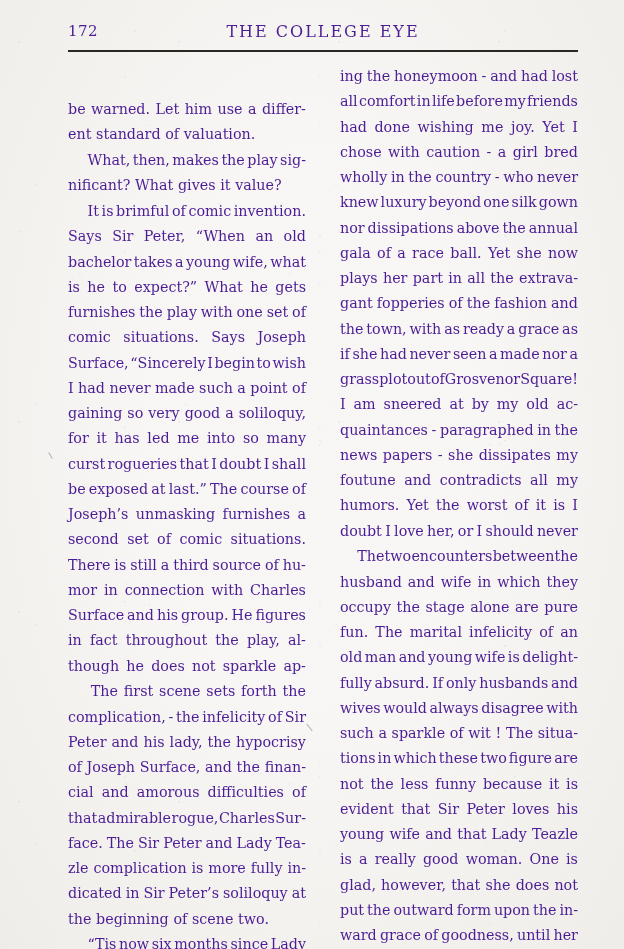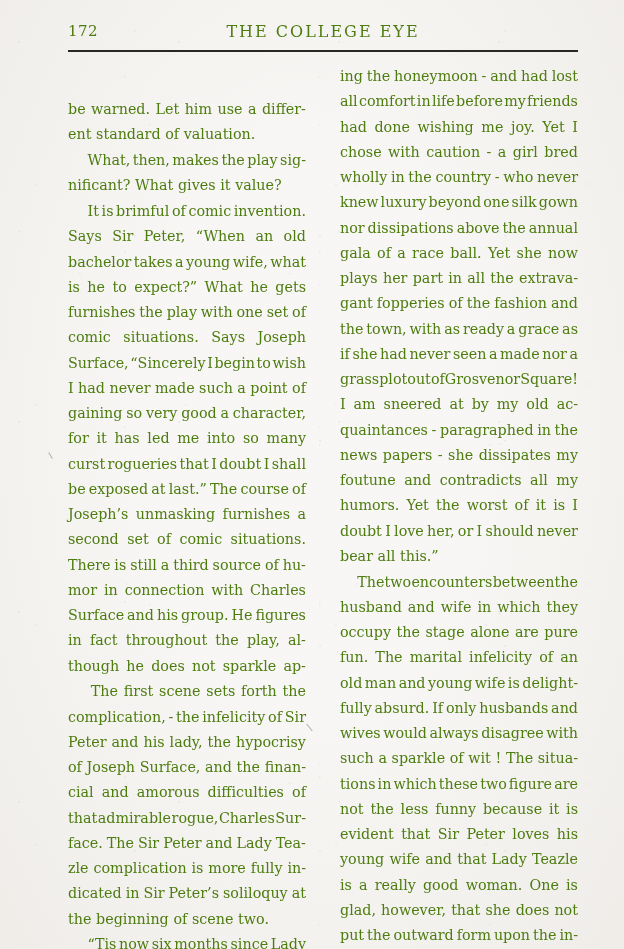--- a/index.html
+++ b/index.html
@@ -9,21 +9,21 @@
     background: #ffffff;
   }
   .page {
     position: relative;
     width: 624px;
     height: 949px;
     margin: 0 auto;
     background: #f4f2ef;
     overflow: hidden;
     font-family: "DejaVu Serif", "Liberation Serif", serif;
-    color: #4d7c0f;
+    color: #4c1d95;
   }
   
   .page::before {
     content: "";
     position: absolute;
     inset: 0;
     pointer-events: none;
     background-image:
       radial-gradient(circle at 12% 22%, rgba(120,115,110,0.12) 0.6px, transparent 1.2px),
       radial-gradient(circle at 38% 61%, rgba(120,115,110,0.10) 0.6px, transparent 1.2px),
@@ -252,21 +252,21 @@
               <span>a</span>
               <span>point</span>
               <span>of</span>
             </div>
             <div class="line j">
               <span>gaining</span>
               <span>so</span>
               <span>very</span>
               <span>good</span>
               <span>a</span>
-              <span>character,</span>
+              <span>soliloquy,</span>
             </div>
             <div class="line j">
               <span>for</span>
               <span>it</span>
               <span>has</span>
               <span>led</span>
               <span>me</span>
               <span>into</span>
               <span>so</span>
               <span>many</span>
@@ -595,21 +595,20 @@
             <div class="line j">
               <span>doubt</span>
               <span>I</span>
               <span>love</span>
               <span>her,</span>
               <span>or</span>
               <span>I</span>
               <span>should</span>
               <span>never</span>
             </div>
-            <div class="line last">bear all this.”</div>
           </div>
           <div class="para">
             <div class="line j">
               <span class="indent"></span>
               <span>The</span>
               <span>two</span>
               <span>encounters</span>
               <span>between</span>
               <span>the</span>
             </div>

